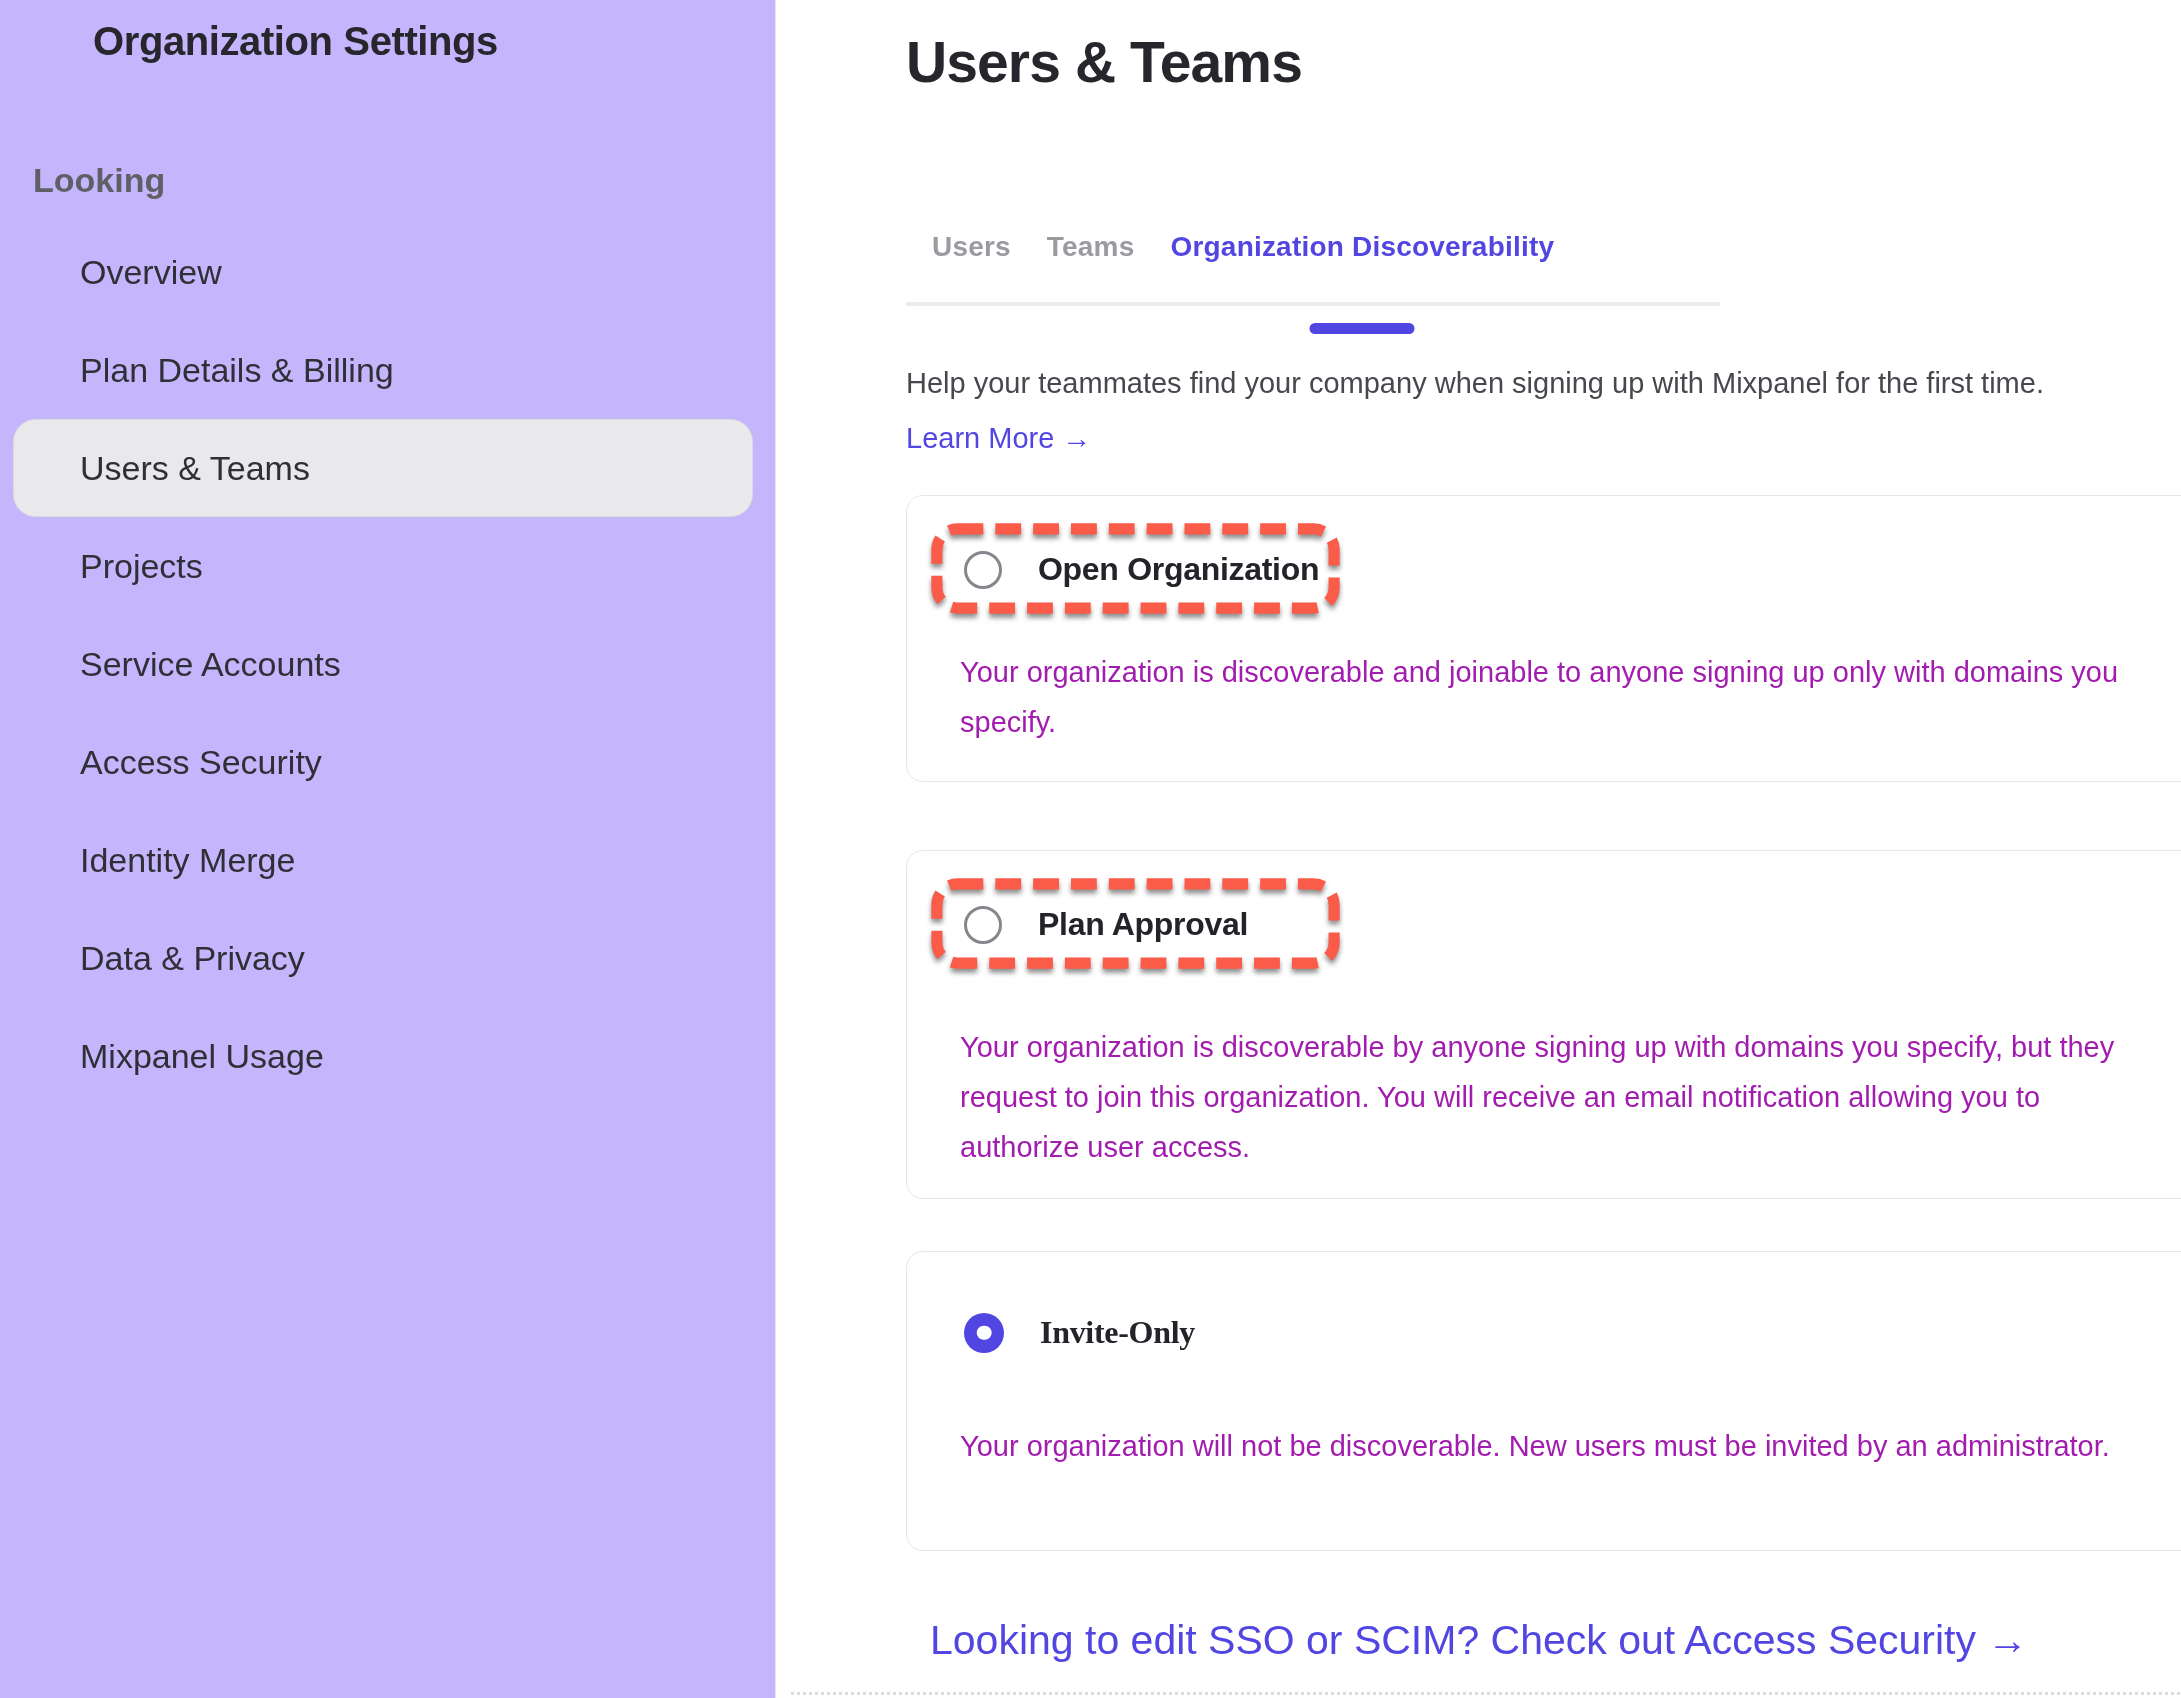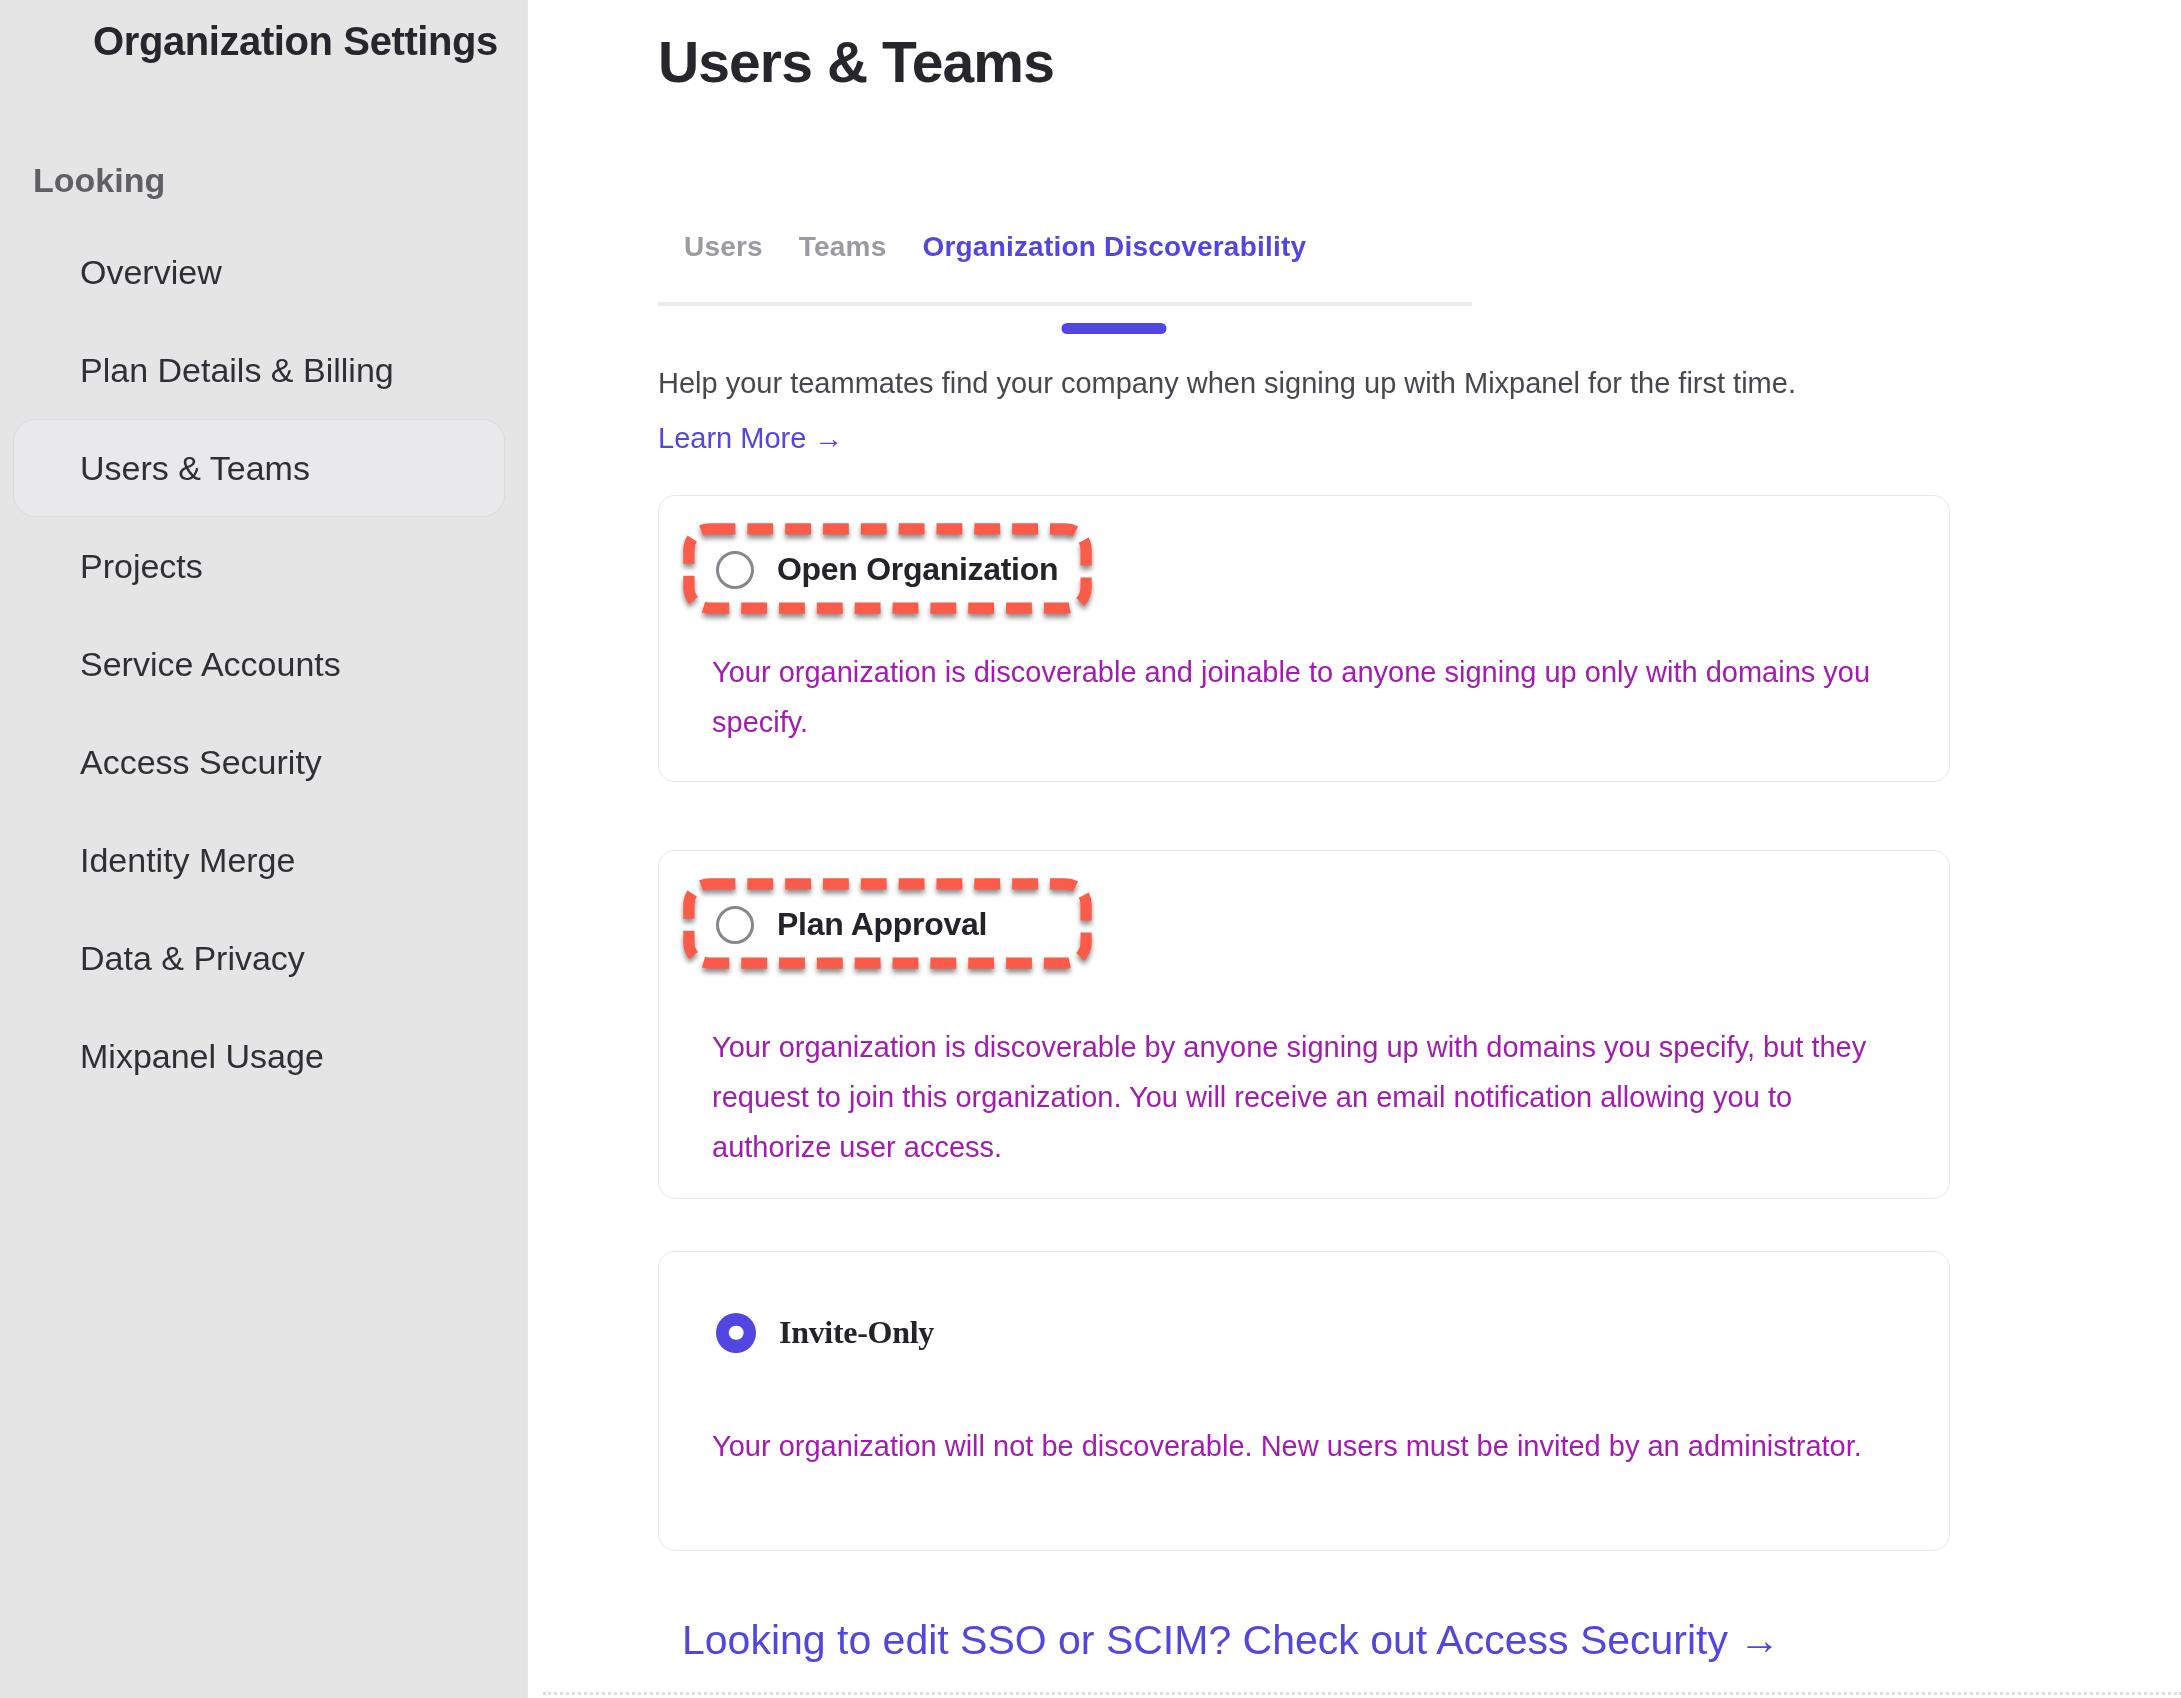--- a/index.html
+++ b/index.html
@@ -10,22 +10,22 @@
   body{
     width:2182px;height:1698px;
     display:flex;
     background:#ffffff;
     font-family:"Liberation Sans", sans-serif;
     overflow:hidden;
     color:#26262c;
   }
   
   .sidebar{
-    width:528px;flex-shrink:0;box-sizing:border-box;
-    background:#e5e5e5;
+    width:776px;flex-shrink:0;box-sizing:border-box;
+    background:#c4b5fd;
     border-right:1.7px solid #e7e6e9;
   }
   .sidebar-title{
     margin:17px 26px 0 93px;
     font-size:40px;font-weight:700;letter-spacing:-0.4px;color:#26262c;
     line-height:48px;
   }
   .section-label{
     margin:95px 0 0 33px;
     font-size:34px;font-weight:700;color:#5f5f66;
@@ -87,21 +87,21 @@
   
   .card{
     width:1292px;box-sizing:border-box;
     border:1.7px solid #e7e6e9;border-radius:17px;
     background:#ffffff;
   }
   .card-open{margin-top:39px;height:287px;}
   .card-admin{margin-top:68px;height:349px;}
   .card-invite{margin-top:52px;height:300px;}
   .option-header{
-    display:inline-flex;align-items:center;gap:23px;
+    display:inline-flex;align-items:center;gap:36px;
     margin:53px 0 0 57px;height:41px;
     position:relative;cursor:pointer;
   }
   .card-invite .option-header{margin-top:60px;font-family:Liberation Serif, serif;}
   .radio{
     width:38px;height:38px;border-radius:50%;
     border:3.4px solid #87868d;background:#ffffff;
     box-sizing:border-box;flex-shrink:0;cursor:pointer;
   }
   .radio.checked{

